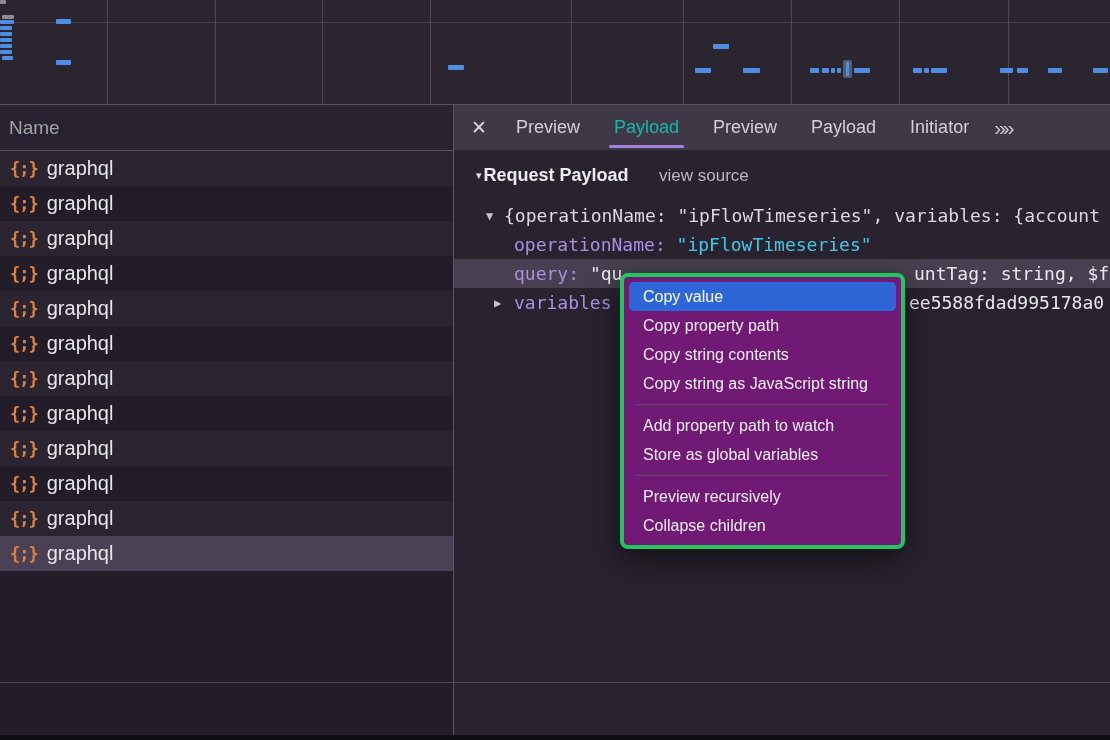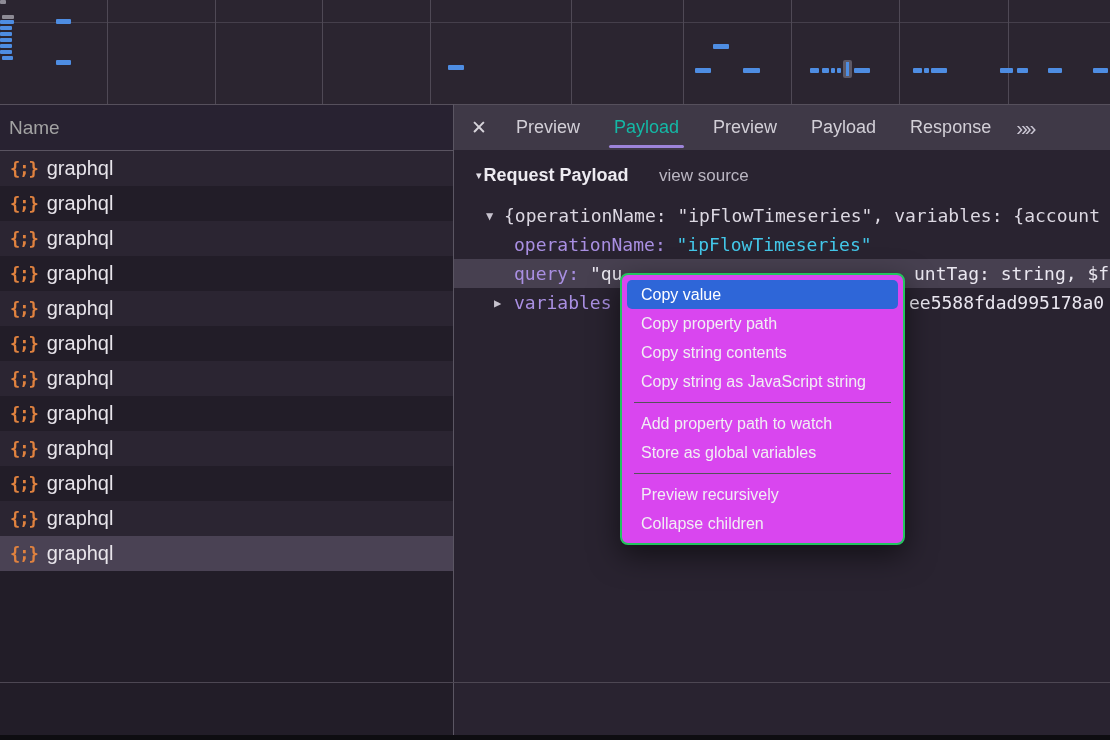--- a/index.html
+++ b/index.html
@@ -54,21 +54,21 @@
   .t-indent1{padding-left:50px;}
   .t-indent2{padding-left:60px;}
   .trow.highlight{background:#474050;}
   .key{color:#a98fe2;}
   .str{color:#43c7e9;}
   .white{color:#eae7f0;}
   .frag-right{position:absolute;top:0;}
 
   
   .context-menu{position:absolute;left:620px;top:273px;width:285px;z-index:10;
-        background:#d946ef;border:2px solid #22c55e;border-radius:8px;
+        background:#701a75;border:4px solid #22c55e;border-radius:8px;
         box-shadow:0 10px 30px rgba(0,0,0,.55);padding:5px 0;box-sizing:border-box;}
   .menu-item{height:29px;line-height:29px;margin:0 5px;padding-left:14px;
         font-size:16px;color:#f1eff4;border-radius:5px;cursor:default;
         white-space:nowrap;overflow:hidden;}
   .menu-item.selected{background:#2e66d8;color:#ffffff;}
   .menu-sep{height:1px;background:#55525a;margin:6px 12px;}
 
   
   .vdivider{position:absolute;left:453px;top:104px;width:1px;height:631px;background:#5b5663;}
   .footer-line{position:absolute;left:0;top:682px;width:1110px;height:1px;background:#4d4753;}
@@ -179,21 +179,21 @@
   </div>
 
   <div class="right-panel">
     <div class="tab-bar">
       <span class="close-x">✕</span>
       <div style="display:flex">
           <div class="tab">Preview</div>
           <div class="tab active">Payload</div>
           <div class="tab">Preview</div>
           <div class="tab">Payload</div>
-          <div class="tab">Response</div>
+          <div class="tab">Initiator</div>
         </div>
       <span class="overflow-btn">»»</span>
     </div>
 
     <div class="section-row">
       <span class="section-title">
         <span class="disc">▾</span>
         <span>Request Payload</span>
       </span>
       <span class="view-source">view source</span>

